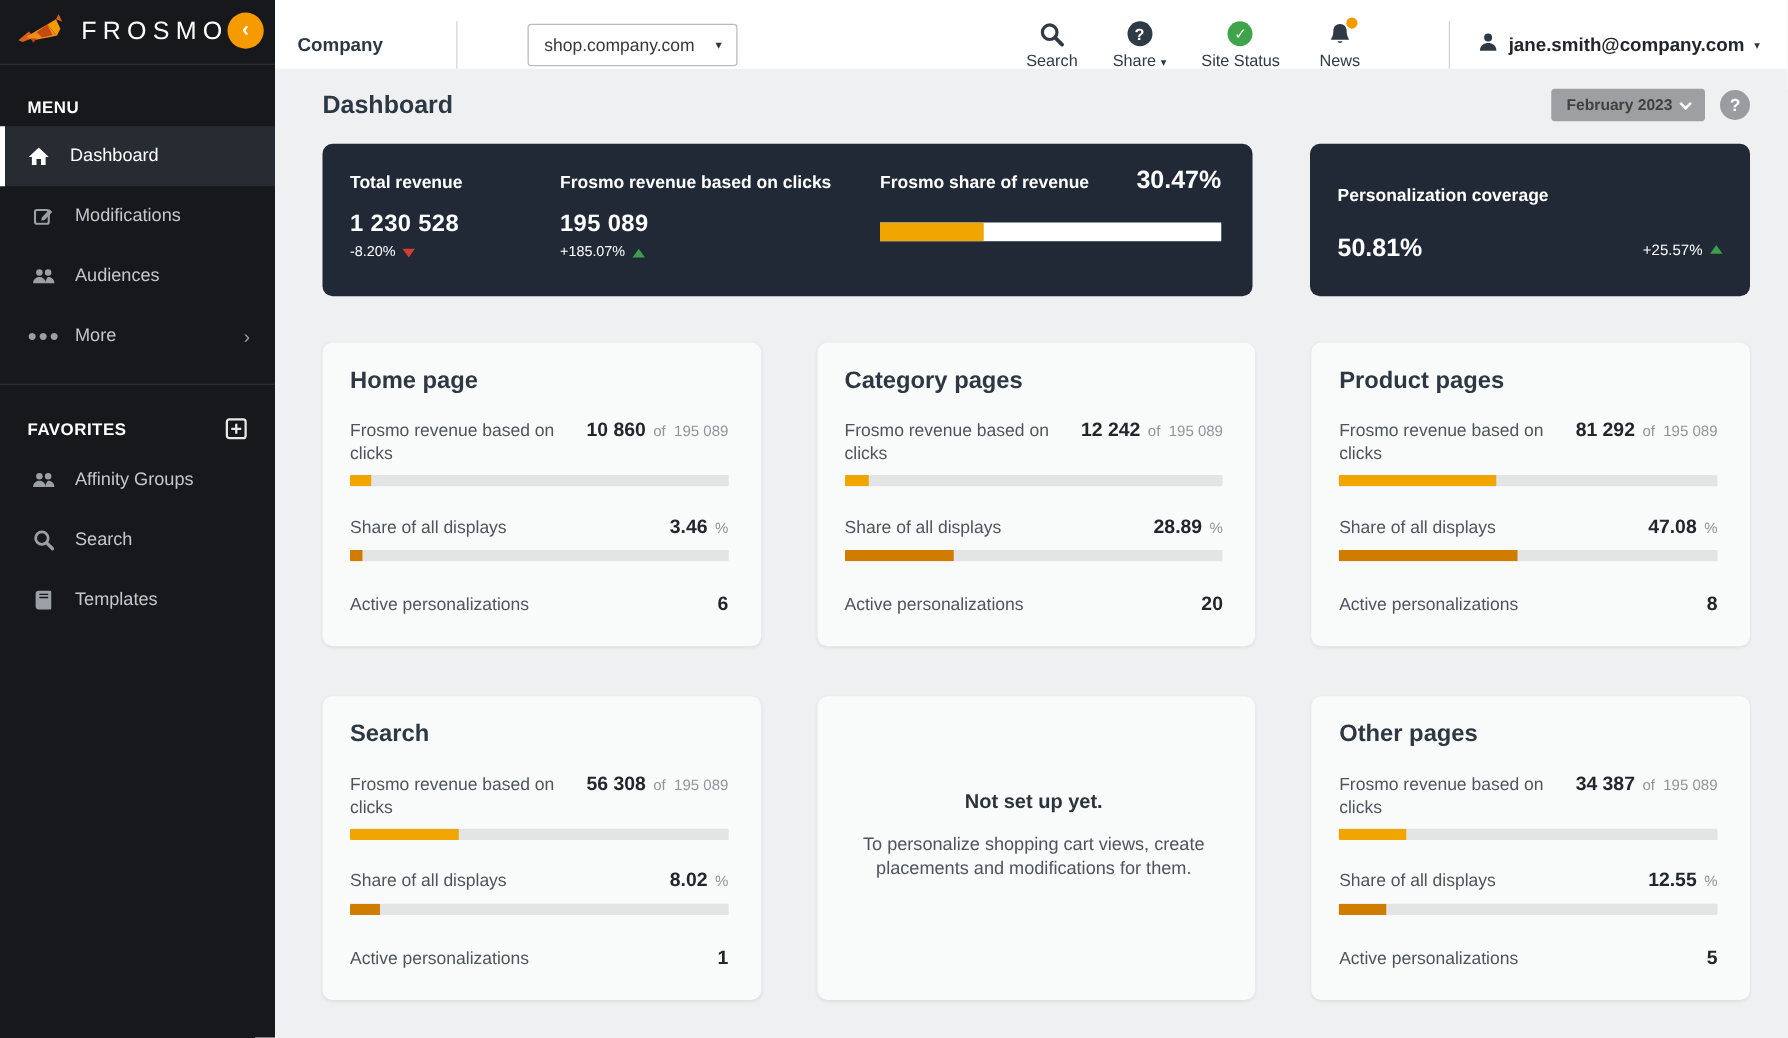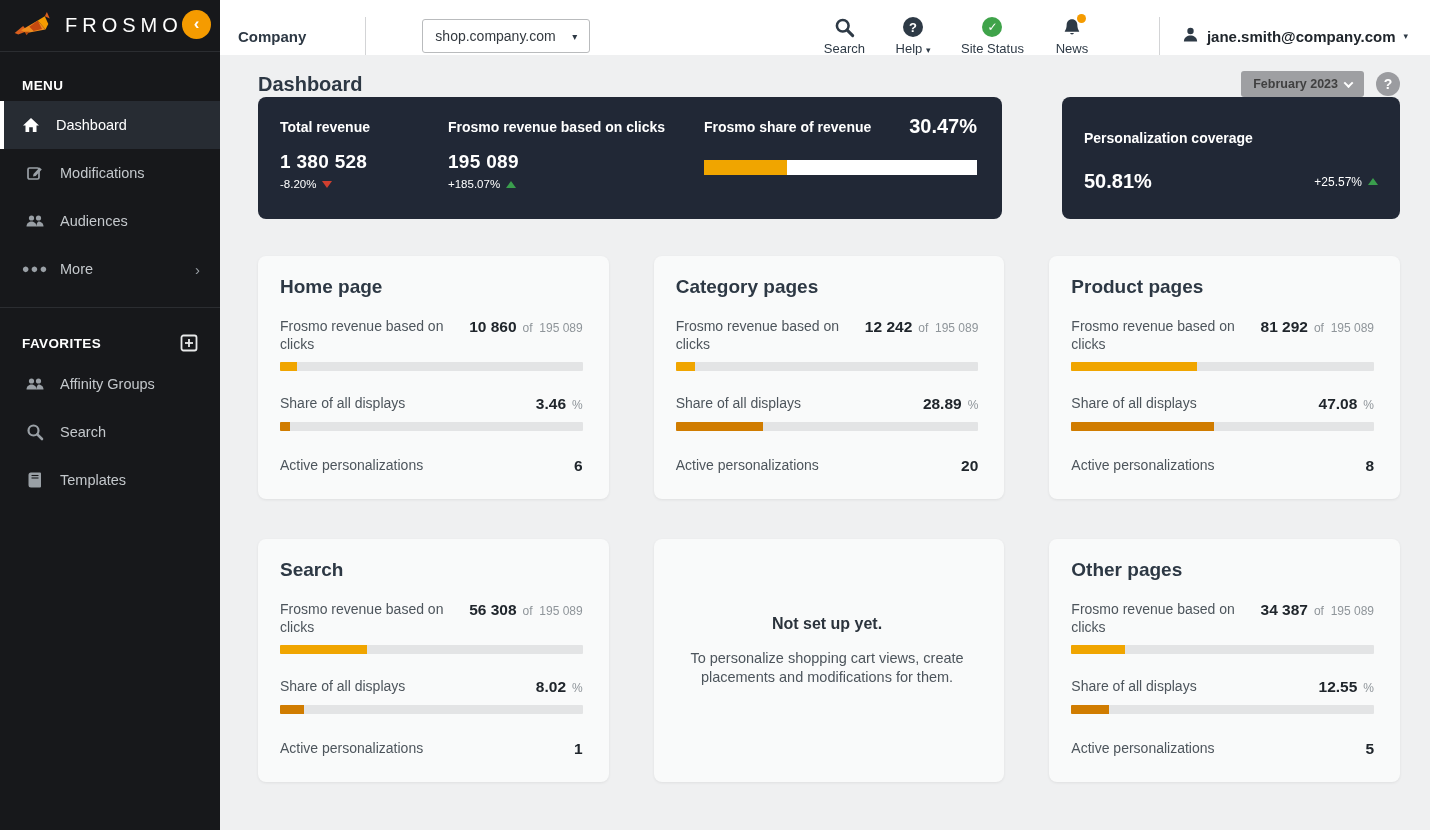--- a/index.html
+++ b/index.html
@@ -43,21 +43,21 @@
   
   .content { position:absolute; left:220px; right:0; top:55px; bottom:0; padding:16px 30px 0 38px; background:#eff0f1; }
   .page-head { display:flex; align-items:center; }
   .page-title { font-size:20px; font-weight:bold; color:#2d3844; }
   .head-right { margin-left:auto; display:flex; align-items:center; gap:12px; }
   .period-btn { background:#9e9fa2; color:#404040; border:none; border-radius:3px; font-size:12.5px; font-weight:bold; padding:6px 12px; display:flex; align-items:center; gap:7px; cursor:pointer; font-family:inherit; }
   .chev-down { width:7px; height:7px; border-right:2px solid #fff; border-bottom:2px solid #fff; transform:rotate(45deg) translate(-1px,-1px); }
   .help-circle { width:24px; height:24px; border-radius:50%; background:#9b9ca0; color:#fff; font-weight:bold; font-size:14px; display:flex; align-items:center; justify-content:center; cursor:pointer; }
 
   
-  .row1 { display:flex; gap:60px; margin-top:0; }
+  .row1 { display:flex; gap:46px; margin-top:18px; }
   .dark-card { background:#212836; border-radius:8px; color:#fff; height:122px; }
   .overview-card { flex:0 0 744px; display:flex; padding:22px 25px 22px 22px; }
   .ov-col1 { flex:0 0 168px; }
   .ov-col2 { flex:0 0 256px; }
   .ov-col3 { flex:1; }
   .ov-label { font-size:14px; font-weight:bold; color:#fff; }
   .ov-value { font-size:19px; font-weight:bold; margin-top:16px; letter-spacing:.3px; }
   .ov-change { font-size:11.5px; margin-top:5px; display:flex; align-items:center; gap:6px; }
   .tri-up { width:0; height:0; border-left:5px solid transparent; border-right:5px solid transparent; border-bottom:7px solid #3a9e4d; }
   .tri-down { width:0; height:0; border-left:5px solid transparent; border-right:5px solid transparent; border-top:7px solid #cf3f2f; }
@@ -211,21 +211,21 @@
             <circle cx="7.5" cy="7.5" r="5" fill="none" stroke="currentColor" stroke-width="2.2"></circle>
             <line x1="11.3" y1="11.3" x2="16" y2="16" stroke="currentColor" stroke-width="2.6" stroke-linecap="round"></line>
           </svg>
       </span>
       <span class="t-label">Search</span>
     </div>
     <div class="topnav-item">
       <span class="t-icon">
           <span class="circle-badge q-badge">?</span>
         </span>
-      <span class="t-label"><span>Help</span> <span class="caret-sm">▾</span></span>
+      <span class="t-label"><span>Share</span> <span class="caret-sm">▾</span></span>
     </div>
     <div class="topnav-item">
       <span class="t-icon">
           <span class="circle-badge ok-badge">✓</span>
         </span>
       <span class="t-label">Site Status</span>
     </div>
     <div class="topnav-item">
       <span class="t-icon">
         <svg width="20" height="21" viewBox="0 0 18 18">
@@ -260,21 +260,21 @@
         <span class="chev-down"></span>
       </button>
       <div class="help-circle">?</div>
     </div>
   </div>
 
   <div class="row1">
     <div class="dark-card overview-card">
       <div class="ov-col1">
         <div class="ov-label">Total revenue</div>
-        <div class="ov-value">1 380 528</div>
+        <div class="ov-value">1 230 528</div>
         <div class="ov-change">
           <span>-8.20%</span>
           <span class="tri-down"></span>
         </div>
       </div>
       <div class="ov-col2">
         <div class="ov-label">Frosmo revenue based on clicks</div>
         <div class="ov-value">195 089</div>
         <div class="ov-change">
           <span>+185.07%</span>

